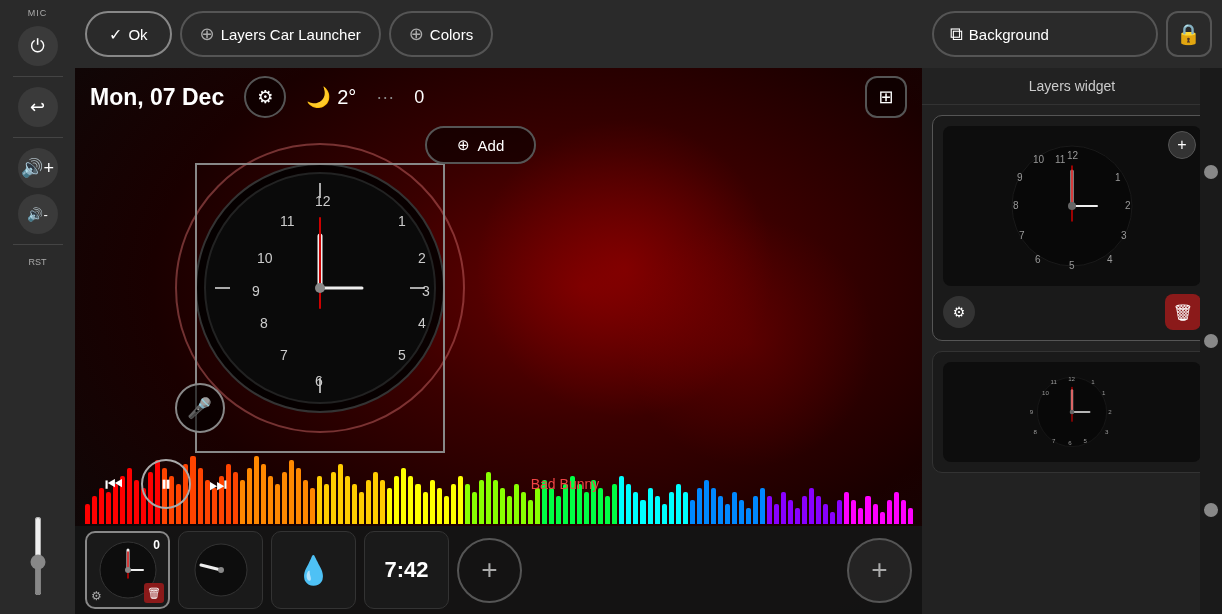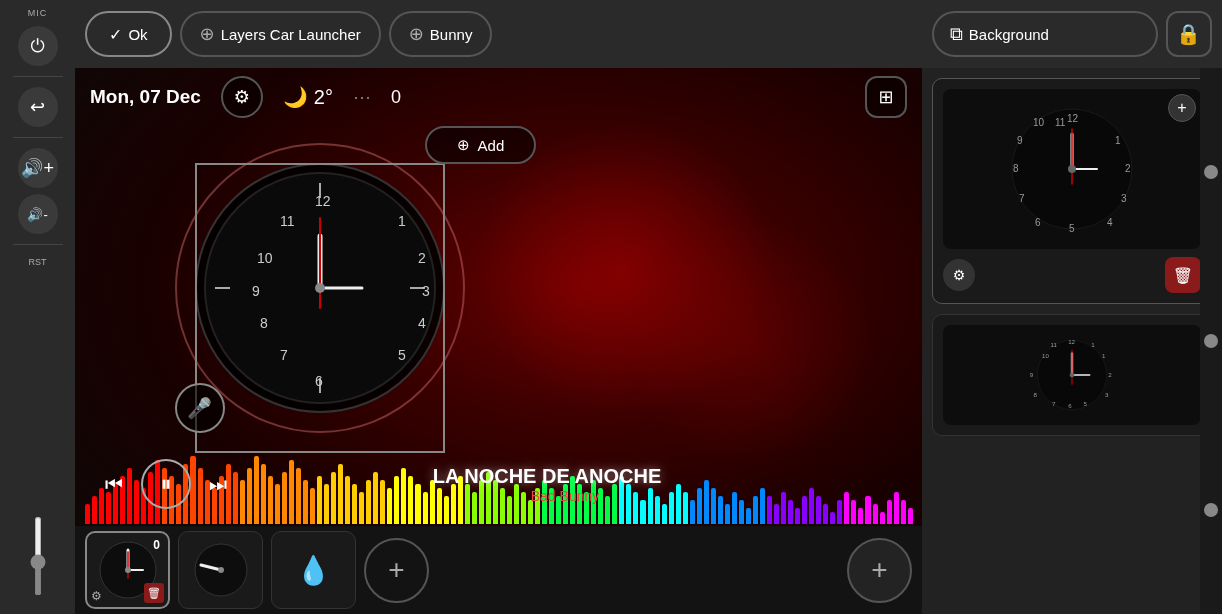--- a/index.html
+++ b/index.html
@@ -181,21 +181,21 @@
       left: 0;
       right: 0;
       height: 58px;
       display: flex;
       align-items: center;
       padding: 0 15px;
       gap: 20px;
       z-index: 5;
     }
     .info-date {
-      font-size: 19px;
+      font-size: 23px;
       font-weight: bold;
       color: #fff;
     }
     .info-settings-btn {
       width: 42px;
       height: 42px;
       border-radius: 50%;
       border: 2px solid #555;
       background: rgba(0,0,0,0.4);
       color: #fff;
@@ -621,21 +621,21 @@
   <button class="top-btn ok-btn">
     <span style="font-size:16px">✓</span>
     <span>Ok</span>
   </button>
   <button class="top-btn">
     <span class="plus-icon">⊕</span>
     <span>Layers Car Launcher</span>
   </button>
   <button class="top-btn">
     <span class="plus-icon">⊕</span>
-    <span>Bunny</span>
+    <span>Colors</span>
   </button>
 </div>
 
 <div class="right-top-bar">
   <button class="right-top-btn">
     <span style="font-size:18px">⧉</span>
     <span>Background</span>
   </button>
   <button class="save-btn">
     <span>🔒</span>
@@ -826,21 +826,20 @@
       <div class="eq-bar" style="height: 16px; background: rgb(255, 0, 255); flex: 1 1 0%;"></div>
     </div>
 
   <div class="music-bar">
     <div class="music-controls">
       <button class="ctrl-btn">⏮</button>
       <button class="play-btn">⏸</button>
       <button class="ctrl-btn">⏭</button>
     </div>
     <div class="music-info">
-      <div class="music-title">LA NOCHE DE ANOCHE</div>
       <div class="music-artist">Bad Bunny</div>
     </div>
   </div>
 
   <div class="bottom-bar">
     <div class="widget-thumb selected">
       <svg width="70" height="68" viewBox="0 0 70 68">
         <circle cx="35" cy="34" r="28" fill="#0d0d0d" stroke="#333" stroke-width="1"></circle>
         <line x1="35" y1="34" x2="35" y2="14" stroke="#eee" stroke-width="3" stroke-linecap="round"></line>
         <line x1="35" y1="34" x2="50" y2="34" stroke="#eee" stroke-width="2" stroke-linecap="round"></line>
@@ -854,26 +853,32 @@
     <div class="widget-thumb">
       <svg width="60" height="60" viewBox="0 0 60 60">
         <circle cx="30" cy="30" r="26" fill="#0d0d0d" stroke="#333" stroke-width="1"></circle>
         <path d="M30 30 L10 25" stroke="#eee" stroke-width="3" stroke-linecap="round"></path>
         <circle cx="30" cy="30" r="3" fill="#888"></circle>
       </svg>
     </div>
     <div class="widget-thumb">
       <span style="font-size:28px">💧</span>
     </div>
+    <div class="time-widget">
+      <span>7:42</span>
+    </div>
     <button class="add-widget-btn">+</button>
     <button class="bottom-add-btn">+</button>
   </div>
 </div>
 
 <div class="right-panel">
+  <div class="right-panel-header">
+    <span>Layers widget</span>
+  </div>
   <div class="layers-area">
 
     <div class="layer-item active">
       <div class="layer-preview" style="position:relative;">
         <button class="layer-add-btn">+</button>
         <svg class="layer-preview-clock" viewBox="0 0 130 130">
           <circle cx="65" cy="65" r="60" fill="#080808" stroke="#1a1a1a" stroke-width="1"></circle>
           <text x="60" y="18" fill="#999" font-size="10" font-family="Arial">12</text>
           <text x="108" y="40" fill="#999" font-size="10" font-family="Arial">1</text>
           <text x="118" y="68" fill="#999" font-size="10" font-family="Arial">2</text>

